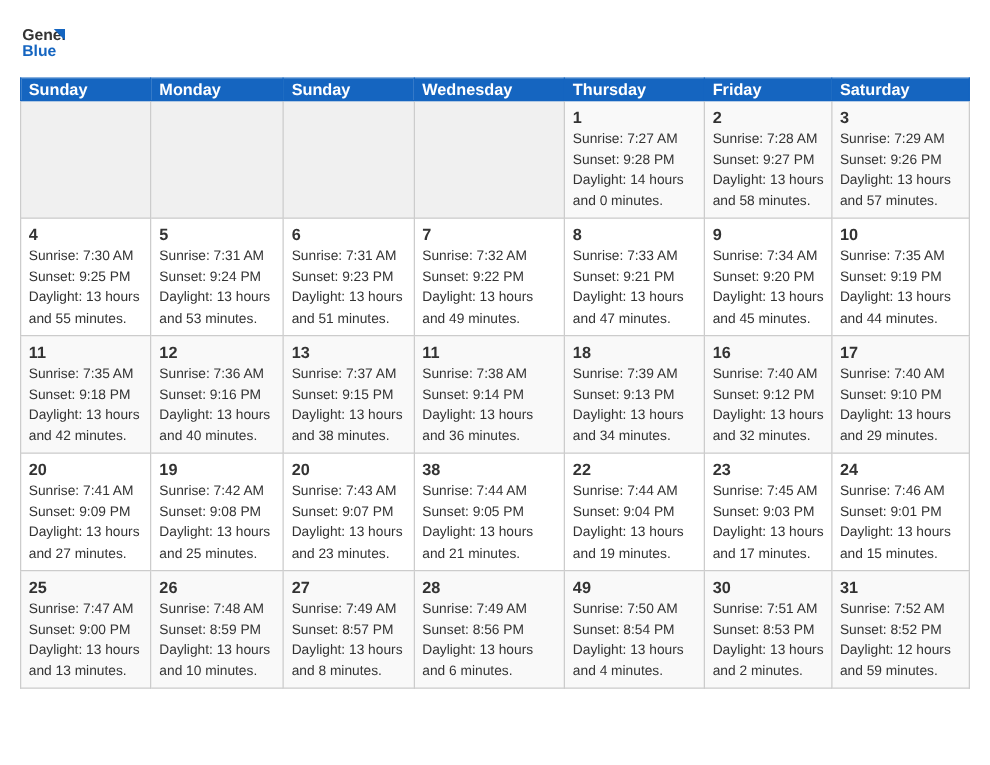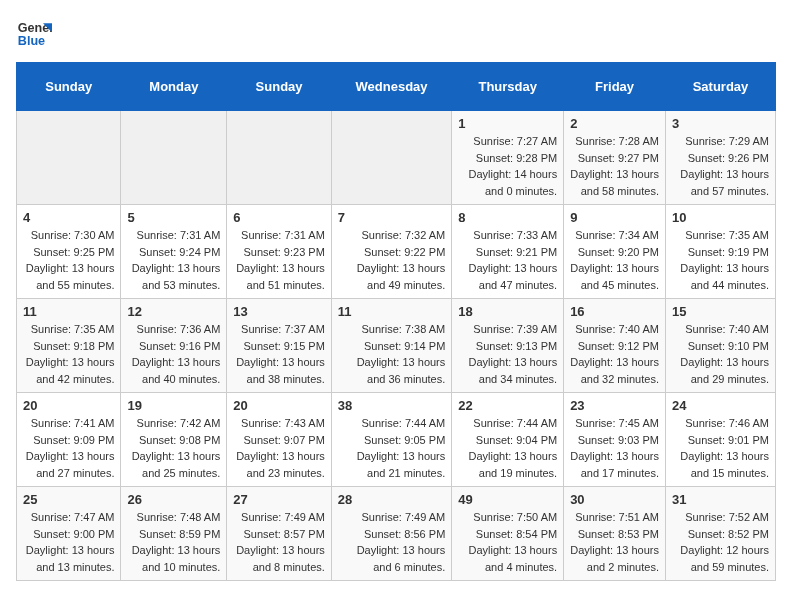--- a/index.html
+++ b/index.html
@@ -38,22 +38,22 @@
       color: #555;
     }
     table {
       width: 100%;
       border-collapse: collapse;
       font-size: 11.5px;
     }
     thead tr th {
       background-color: #1565c0;
       color: #fff;
-      padding: 16px 6px;
-      text-align: center;
+      padding: 1px 6px;
+      text-align: left;
       font-size: 13px;
       font-weight: bold;
       border: 1px solid #1565c0;
     }
     tbody tr td {
       border: 1px solid #ccc;
       padding: 5px 6px;
       vertical-align: top;
       min-height: 80px;
       height: 85px;
@@ -68,21 +68,20 @@
       font-weight: bold;
       font-size: 13px;
       color: #333;
       display: block;
       margin-bottom: 2px;
     }
     .day-info {
       color: #333;
       font-size: 11px;
       line-height: 1.5;
-      text-align: right;
     }
     .empty-cell {
       background-color: #f0f0f0 !important;
     }
   </style>
 </head>
 <body>
 
 <div class="header-area">
   <div class="logo">
@@ -178,21 +177,21 @@
         </td>
         <td>
           <span class="day-number">18</span>
           <div class="day-info">Sunrise: 7:39 AM<br>Sunset: 9:13 PM<br>Daylight: 13 hours and 34 minutes.</div>
         </td>
         <td>
           <span class="day-number">16</span>
           <div class="day-info">Sunrise: 7:40 AM<br>Sunset: 9:12 PM<br>Daylight: 13 hours and 32 minutes.</div>
         </td>
         <td>
-          <span class="day-number">15</span>
+          <span class="day-number">17</span>
           <div class="day-info">Sunrise: 7:40 AM<br>Sunset: 9:10 PM<br>Daylight: 13 hours and 29 minutes.</div>
         </td>
       </tr>
       <tr>
         <td>
           <span class="day-number">20</span>
           <div class="day-info">Sunrise: 7:41 AM<br>Sunset: 9:09 PM<br>Daylight: 13 hours and 27 minutes.</div>
         </td>
         <td>
           <span class="day-number">19</span>

